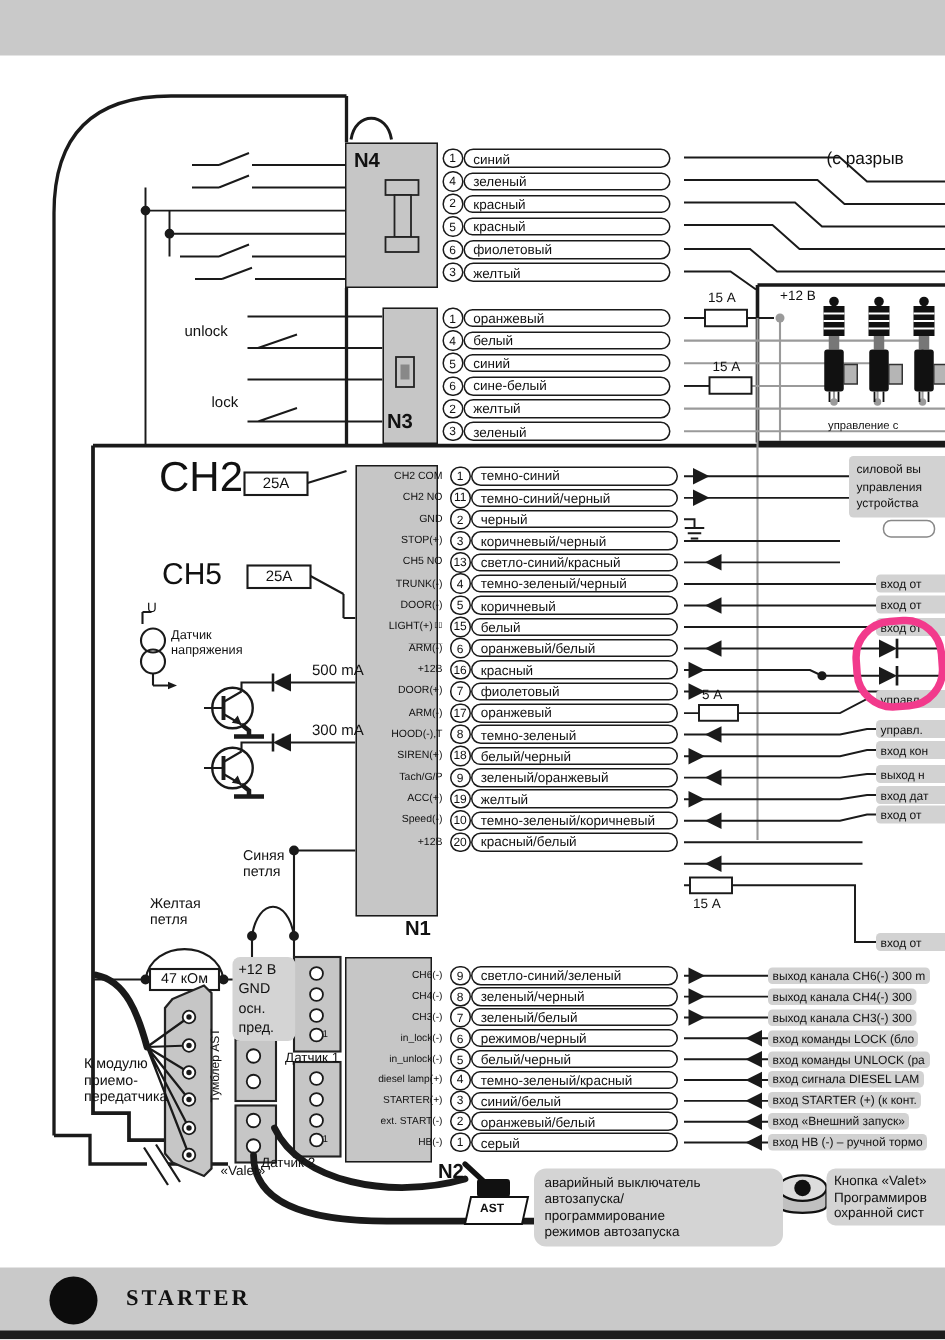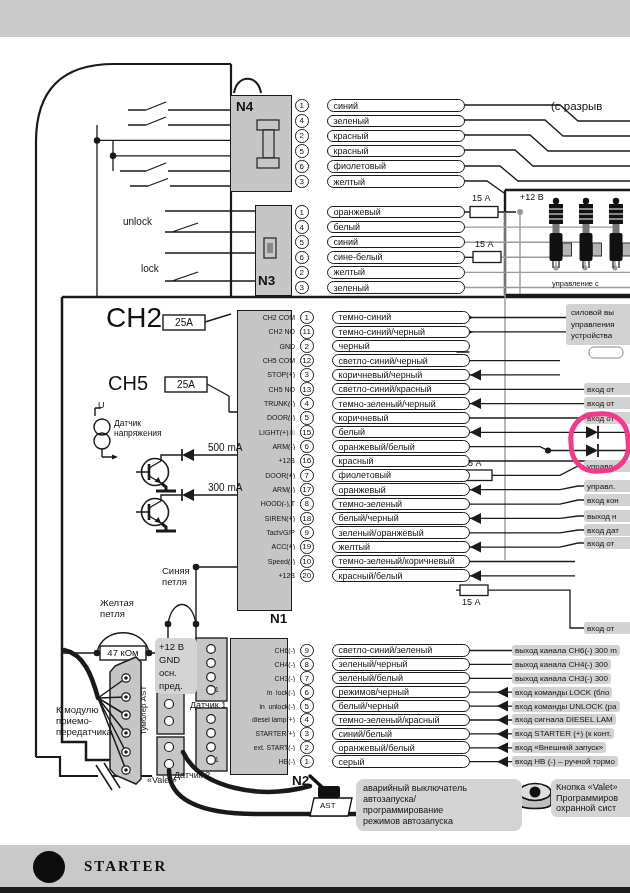--- a/index.html
+++ b/index.html
@@ -18,21 +18,21 @@
   .n4in .irow{height:15.2px;line-height:15.2px;text-align:right;font-size:10px}
   .crow{display:flex;align-items:center;box-sizing:border-box}
   .n4rows{left:295px;top:98px}.n4rows .crow{height:15.2px}
   .n3rows{left:295px;top:204.5px}.n3rows .crow{height:15.1px}
   .n1rows{left:237px;top:310.3px}.n1rows .crow{height:14.35px}
   .n2rows{left:230px;top:643.5px}.n2rows .crow{height:13.9px}
   .sig{font-size:7px;width:58px;text-align:right;padding-right:5px;flex:0 0 58px;white-space:nowrap;overflow:hidden}
   .n2rows .sig{font-size:6.8px;width:65px;flex:0 0 65px}
   .pin{width:13.5px;height:13.5px;flex:0 0 13.5px;border:1.3px solid #1a1a1a;border-radius:50%;
        background:#fff;font-size:8px;display:flex;align-items:center;justify-content:center;box-sizing:border-box}
-  .pill{margin-left:18px;width:138px;height:12.5px;border:1.4px solid #1a1a1a;border-radius:7px;background:#fff;
+  .pill{margin-left:0;width:138px;height:12.5px;border:1.4px solid #1a1a1a;border-radius:7px;background:#fff;
         font-size:9px;display:flex;align-items:center;padding-left:6px;box-sizing:border-box;white-space:nowrap;overflow:hidden}
   .ovl .sig{text-decoration:overline}
   .lamp .sig::after{content:"▯▯";font-size:5px;margin-left:1px;vertical-align:top}
   .n2r{left:512px;top:643.5px;width:118px;overflow:hidden}
   .n2r .rrow{height:13.9px;display:flex;align-items:center}
   .n2r span{background:#d2d2d2;border-radius:3px;padding:1px 3px;font-size:8px;white-space:nowrap}
   .rsm{position:absolute;left:584px;width:46px;background:#d2d2d2;font-size:8px;padding:1.5px 0 1.5px 3px;
        white-space:nowrap;overflow:hidden;border-radius:3px 0 0 3px;z-index:2}
   .powerblock{position:absolute;left:566px;top:304px;width:64px;background:#d2d2d2;font-size:8px;line-height:11.5px;
        padding:3px 0 3px 5px;border-radius:3px 0 0 3px;z-index:2}
@@ -394,25 +394,20 @@
       <span class="sig">CH2 NO</span>
       <span class="pin">11</span>
       <span class="pill">темно-синий/черный</span>
     </div>
       <div class="crow">
       <span class="sig">GND</span>
       <span class="pin">2</span>
       <span class="pill">черный</span>
     </div>
       <div class="crow">
-      <span class="sig">CH5 COM</span>
-      <span class="pin">12</span>
-      <span class="pill">светло-синий/черный</span>
-    </div>
-      <div class="crow">
       <span class="sig">STOP(+)</span>
       <span class="pin">3</span>
       <span class="pill">коричневый/черный</span>
     </div>
       <div class="crow">
       <span class="sig">CH5 NO</span>
       <span class="pin">13</span>
       <span class="pill">светло-синий/красный</span>
     </div>
       <div class="crow">
@@ -612,21 +607,21 @@
   <div class="t" style="left:190px;top:700px;font-size:9px">Датчик 1</div>
   <div class="t" style="left:174px;top:770px;font-size:9px">Датчик 2</div>
   <div class="t" style="left:215px;top:686px;font-size:6.5px">1</div>
   <div class="t" style="left:215px;top:756px;font-size:6.5px">1</div>
   <div class="t" style="left:139px;top:735px;font-size:8px;transform:rotate(-90deg);transform-origin:0 0">Тумблер AST</div>
   <div class="t" style="left:147px;top:775px;font-size:9px">«Valet»</div>
   <div class="t" style="left:56px;top:704px;font-size:9.5px">К модулю</div>
   <div class="t" style="left:56px;top:715px;font-size:9.5px">приемо-</div>
   <div class="t" style="left:56px;top:726px;font-size:9.5px">передатчика</div>
 
-  <div class="t" style="left:320px;top:801px;font-size:8px;font-weight:normal">AST</div>
+  <div class="t" style="left:320px;top:801px;font-size:8px;font-weight:bold">AST</div>
   <div class="gnote" style="left:356px;top:779px;width:152px">
     <div>аварийный выключатель</div>
     <div>автозапуска/</div>
     <div>программирование</div>
     <div>режимов автозапуска</div>
   </div>
   <div class="gnote" style="left:551px;top:779px;width:79px;border-radius:6px;line-height:10.5px;padding:3px 5px;overflow:hidden">
     <div style="white-space:nowrap">Кнопка «Valet»</div>
     <div style="white-space:nowrap">Программиров</div>
     <div style="white-space:nowrap">охранной сист</div>

